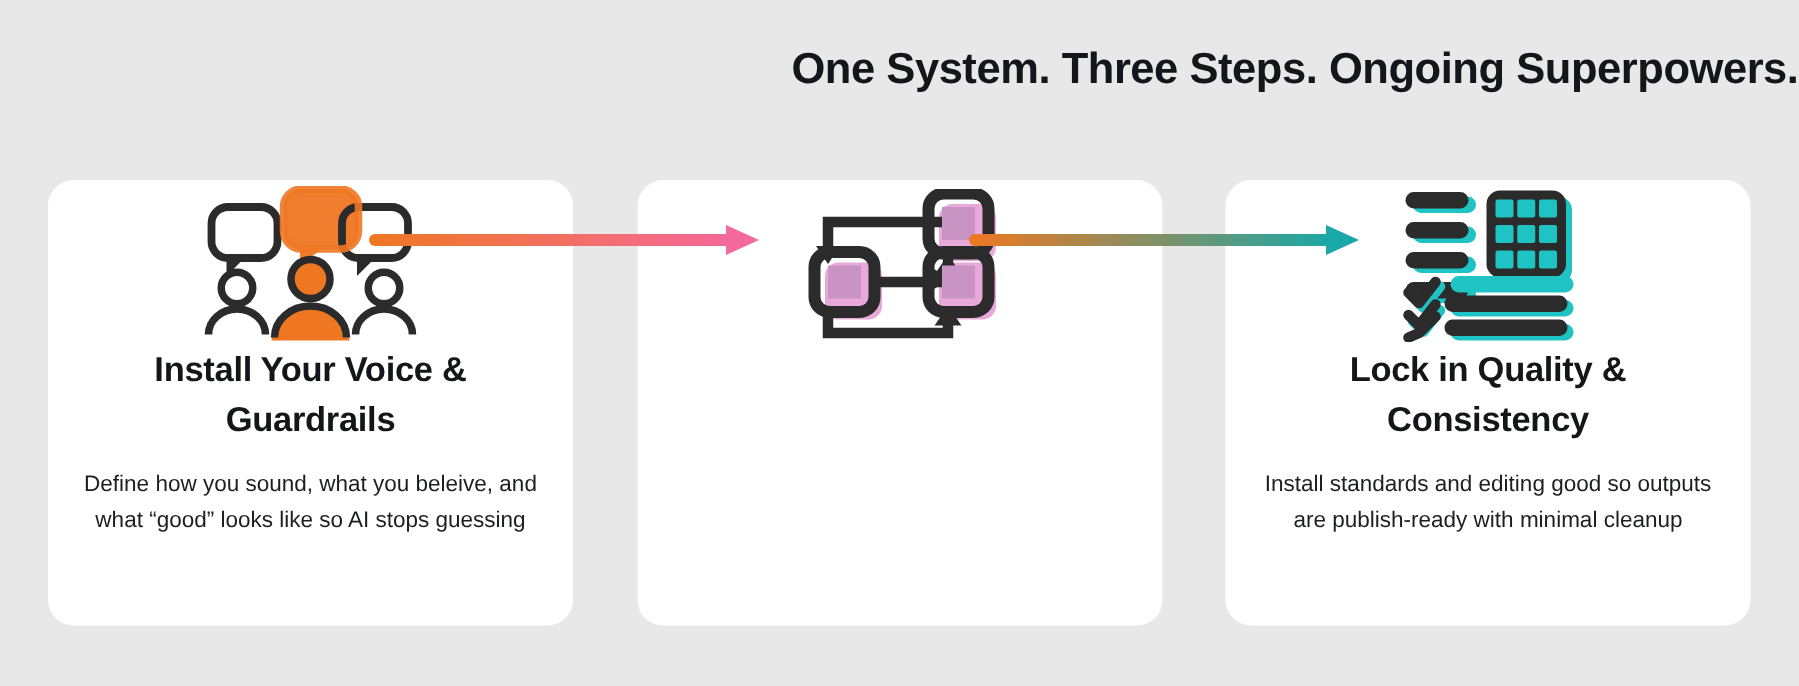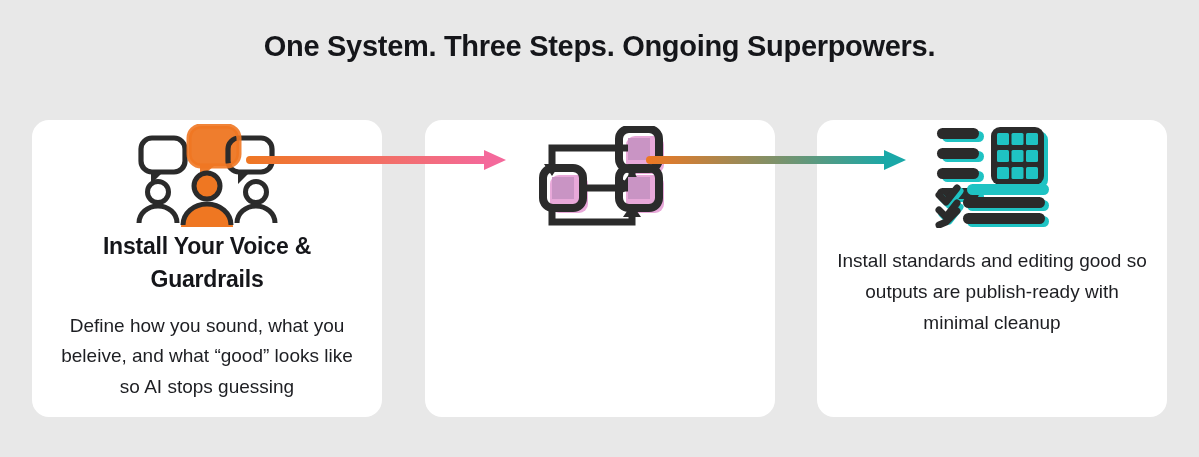--- a/index.html
+++ b/index.html
@@ -22,21 +22,21 @@
     height: 457px;
     background: #e8e8e8;
   }
 
   
   .title {
     position: absolute;
     top: 28px;
     left: 0;
     width: 1199px;
-    text-align: center;
+    text-align: right;
     font-size: 29px;
     font-weight: 700;
     letter-spacing: -0.3px;
     color: #15161a;
     line-height: 1.25;
   }
 
   
   .cards {
     position: absolute;
@@ -74,21 +74,21 @@
     font-weight: 700;
     color: #15161a;
     text-align: center;
     line-height: 1.45;
     letter-spacing: -0.2px;
     padding: 0 6px;
     margin-top: -2px;
   }
 
   .card-body {
-    font-size: 19px;
+    font-size: 15px;
     font-weight: 400;
     color: #1d1e22;
     text-align: center;
     line-height: 1.62;
     margin-top: 14px;
     padding: 0 8px;
   }
 
   
   .connector {
@@ -245,20 +245,21 @@
             <path d="M9 74 l7 7 l11 -14"></path>
             <path d="M9 90 l7 7 l11 -14"></path>
           </g>
           <g stroke="#2b2b2b" stroke-width="7" fill="none" stroke-linecap="round" stroke-linejoin="round">
             <path d="M6 71 l7 7 l11 -14"></path>
             <path d="M6 86 l7 7 l11 -14"></path>
             <path d="M6 101 l7 -3 l11 -11"></path>
           </g>
         </svg>
       </div>
+      <div class="card-title">Lock in Quality &amp; Consistency</div>
       <div class="card-body">Install standards and editing good so outputs are publish-ready with minimal cleanup</div>
     </div>
 
   </div>
 
   <div class="connector connector-1">
     <svg width="262" height="36" viewBox="0 0 262 36" aria-hidden="true">
       <defs>
         <linearGradient id="grad1" x1="0" y1="0" x2="1" y2="0">
           <stop offset="0%" stop-color="#ef7722"></stop>

